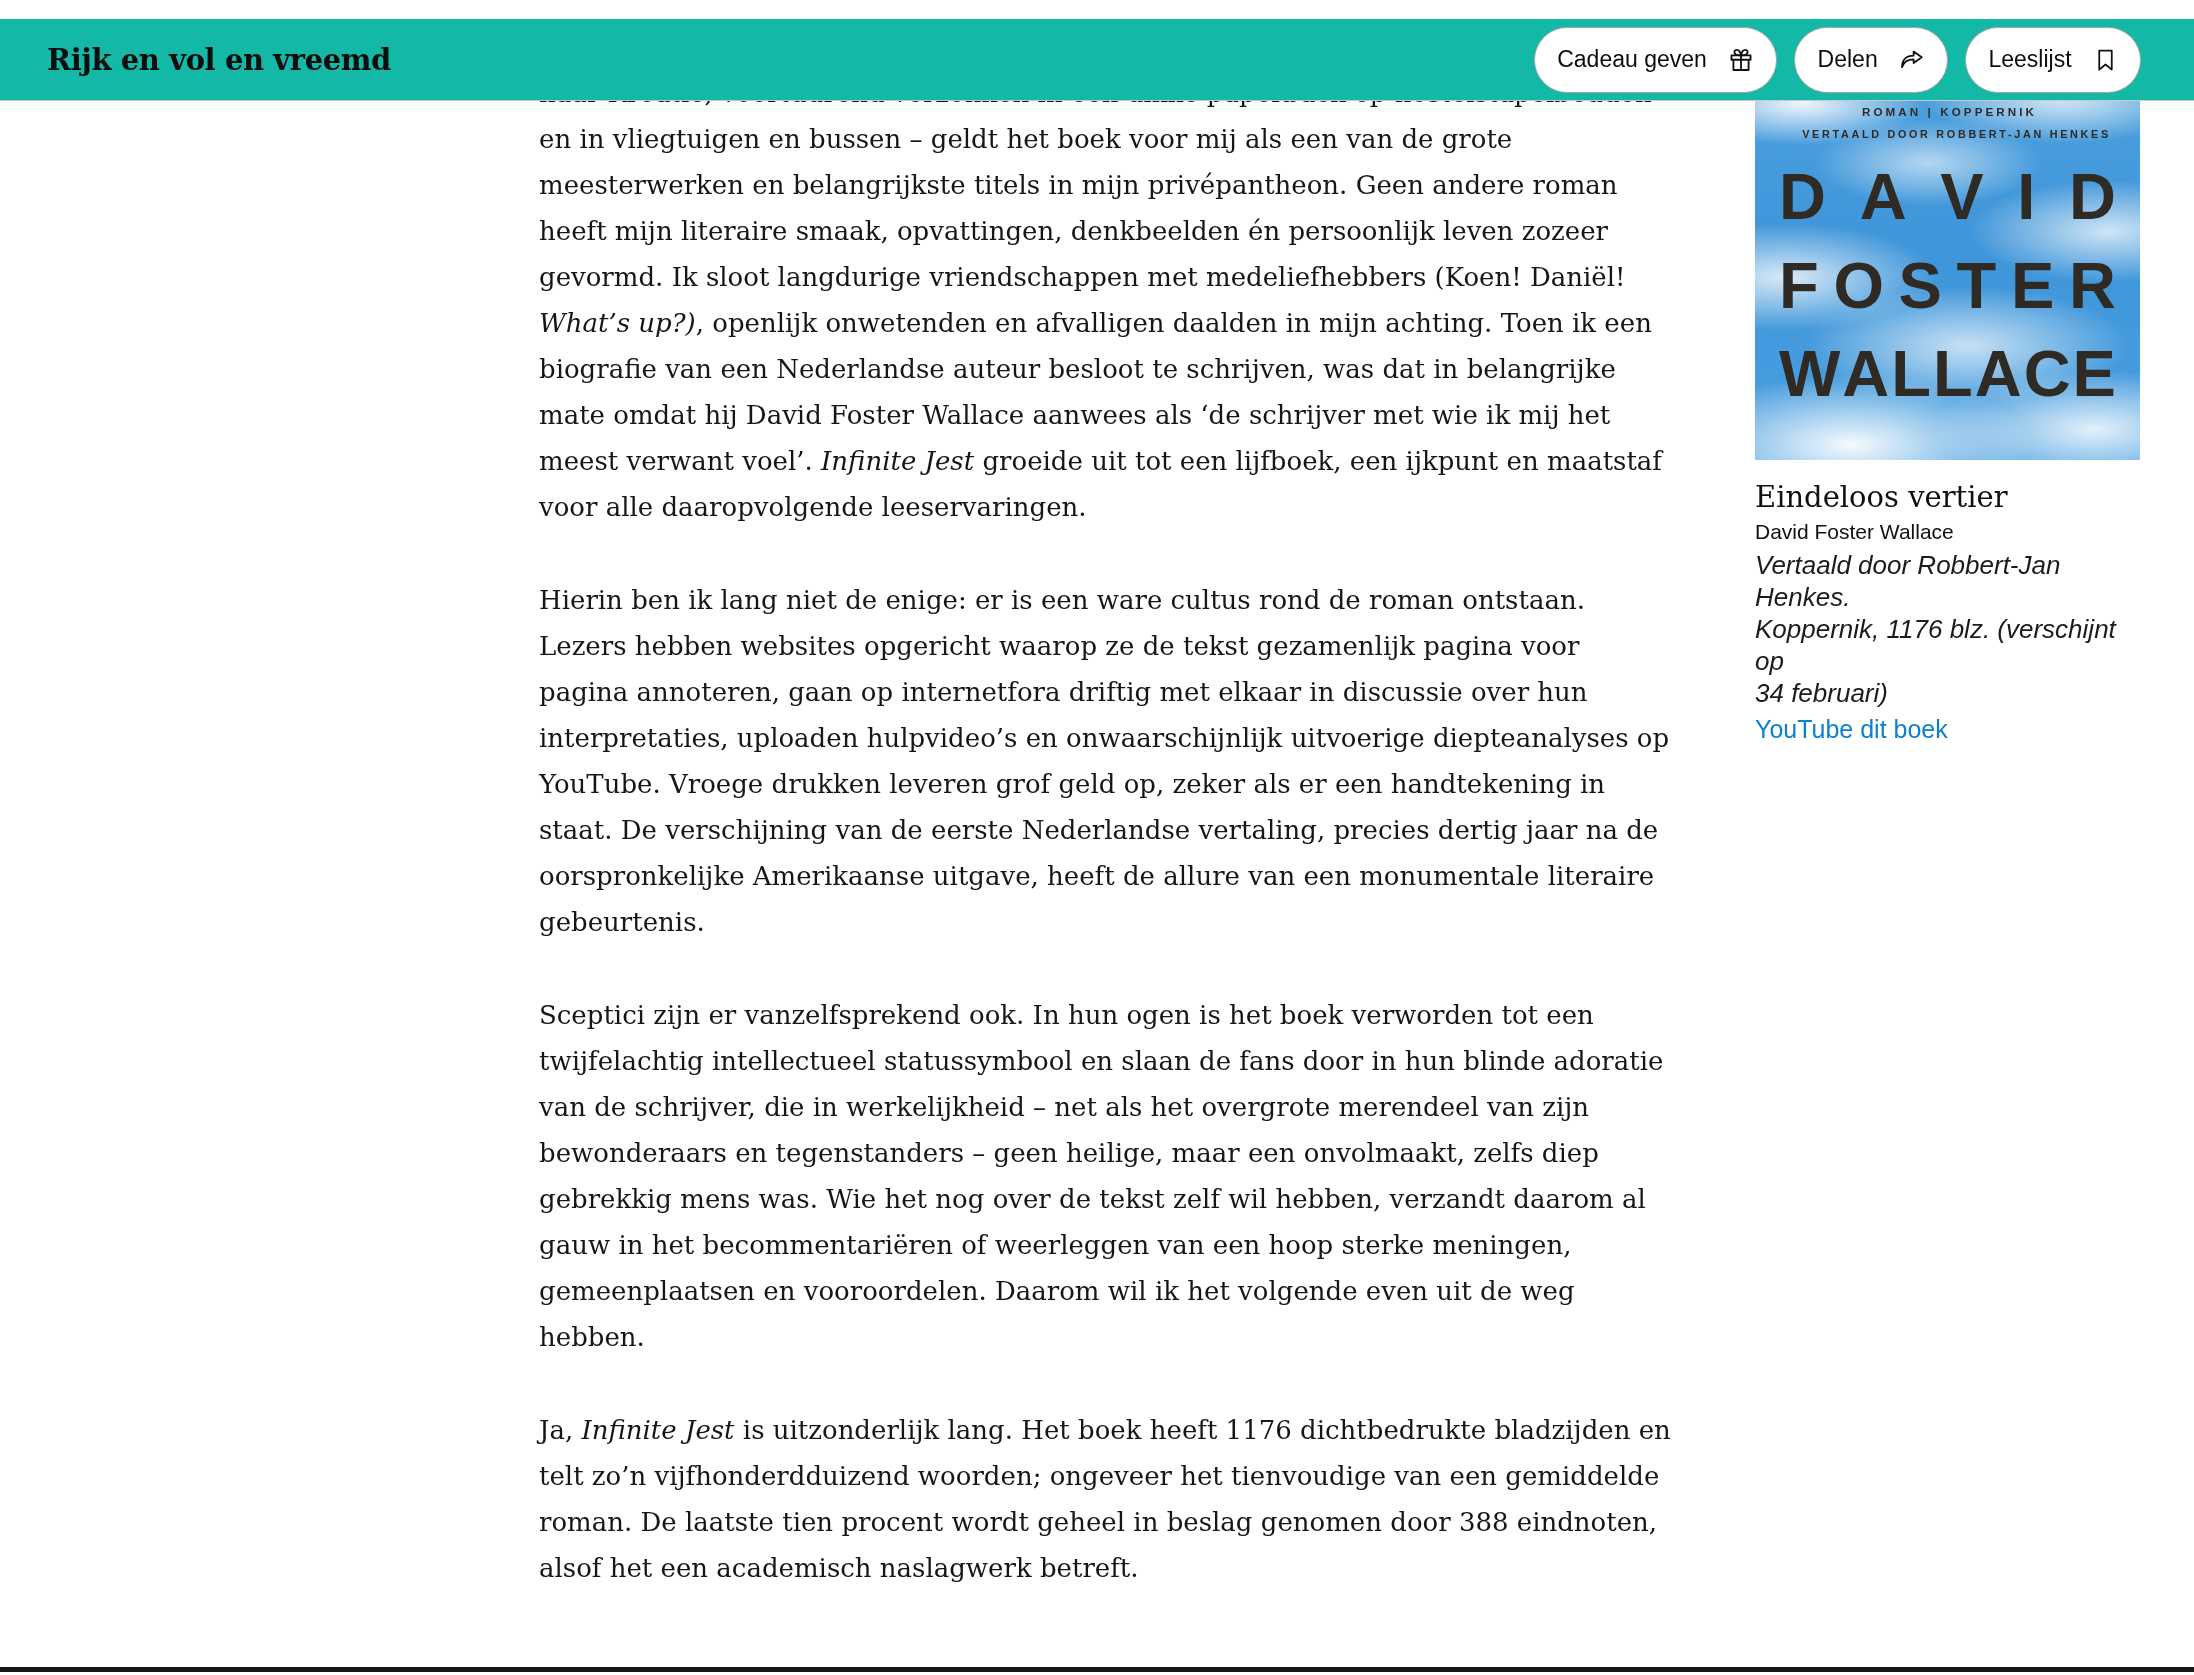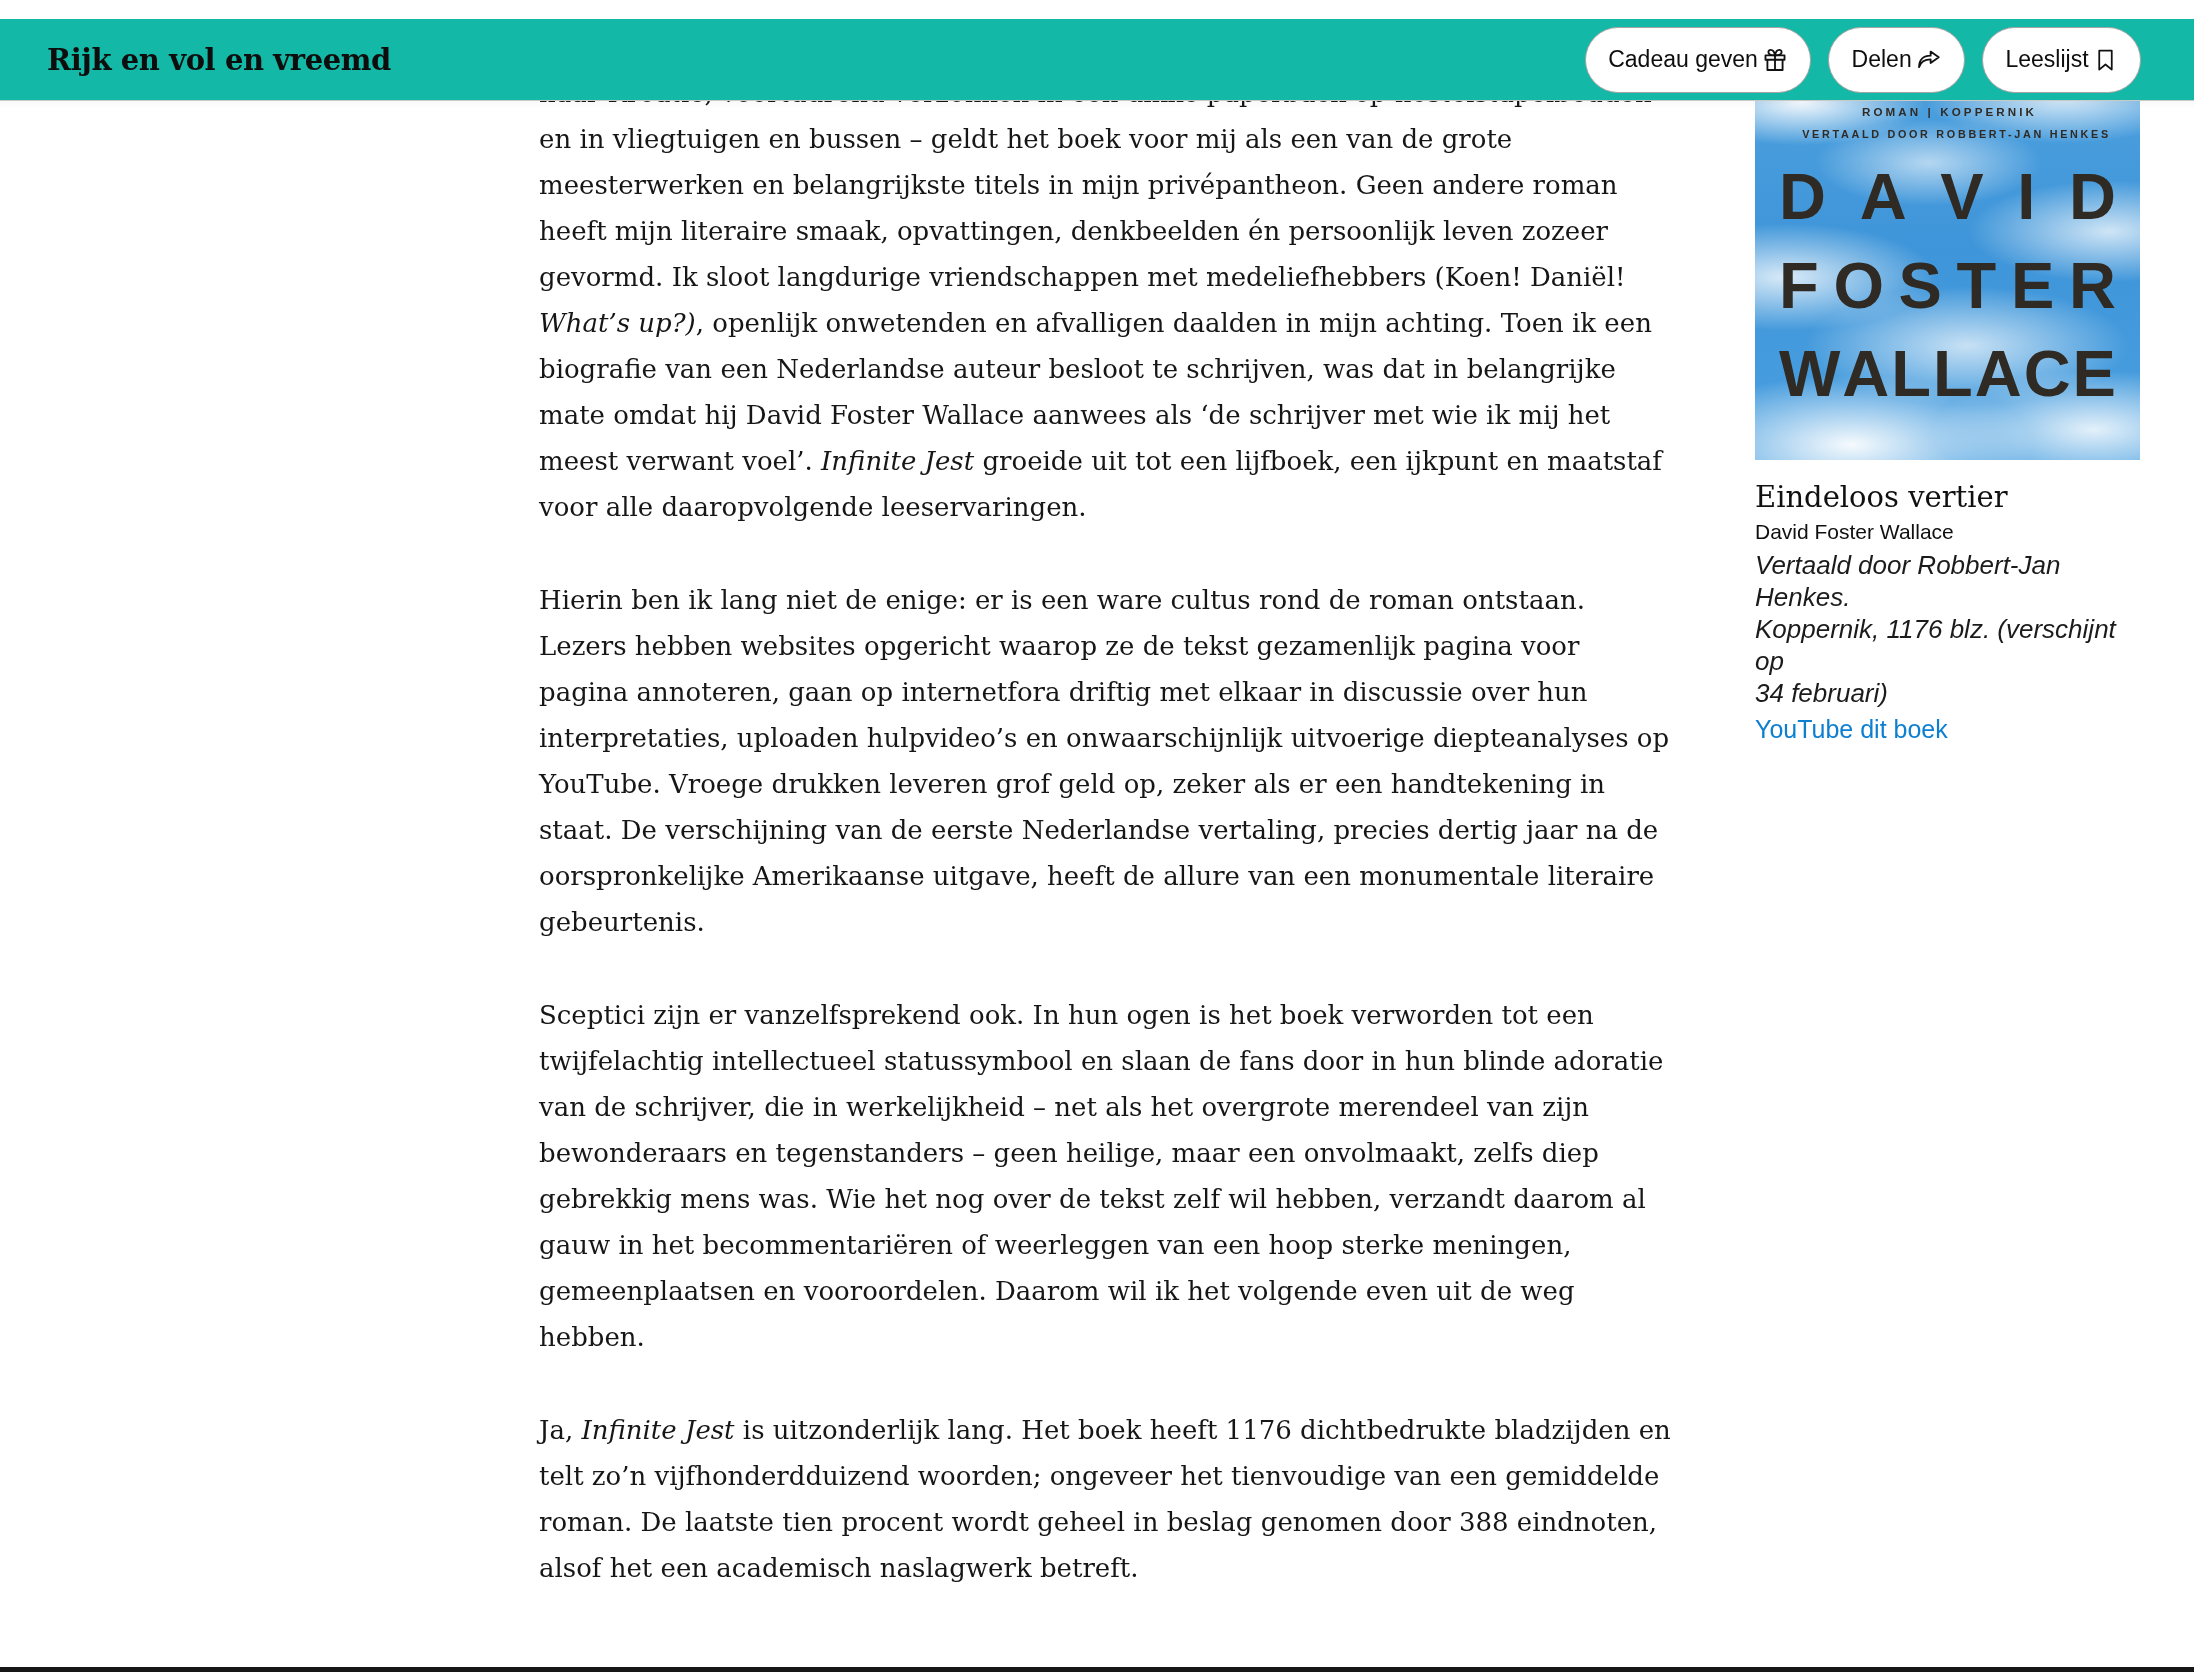--- a/index.html
+++ b/index.html
@@ -16,21 +16,21 @@
     display:flex;align-items:center;justify-content:space-between;
     padding:0 53px 0 47px;
     margin-top:19px;
   }
   .page-title{
     margin:0;font-family:"DejaVu Serif",serif;font-weight:700;
     font-size:29px;letter-spacing:-0.4px;color:#0d0d0d;white-space:nowrap;
   }
   .actions{display:flex;align-items:center;gap:17px;}
   .pill{
-    display:flex;align-items:center;gap:4px;height:66px;padding:0 22.4px;
+    display:flex;align-items:center;gap:21px;height:66px;padding:0 22.4px;
     background:#fff;border:1.5px solid #a5a5a5;border-radius:772px;
     font-family:"Liberation Sans",sans-serif;font-size:23px;color:#0d0d0d;
     cursor:pointer;white-space:nowrap;
   }
   .pill svg{display:block;}
 
   .header-shadow{
     position:absolute;top:83px;left:0;width:2194px;height:26px;z-index:15;
     background:linear-gradient(180deg,rgba(0,0,0,0.08),rgba(0,0,0,0));
     pointer-events:none;

